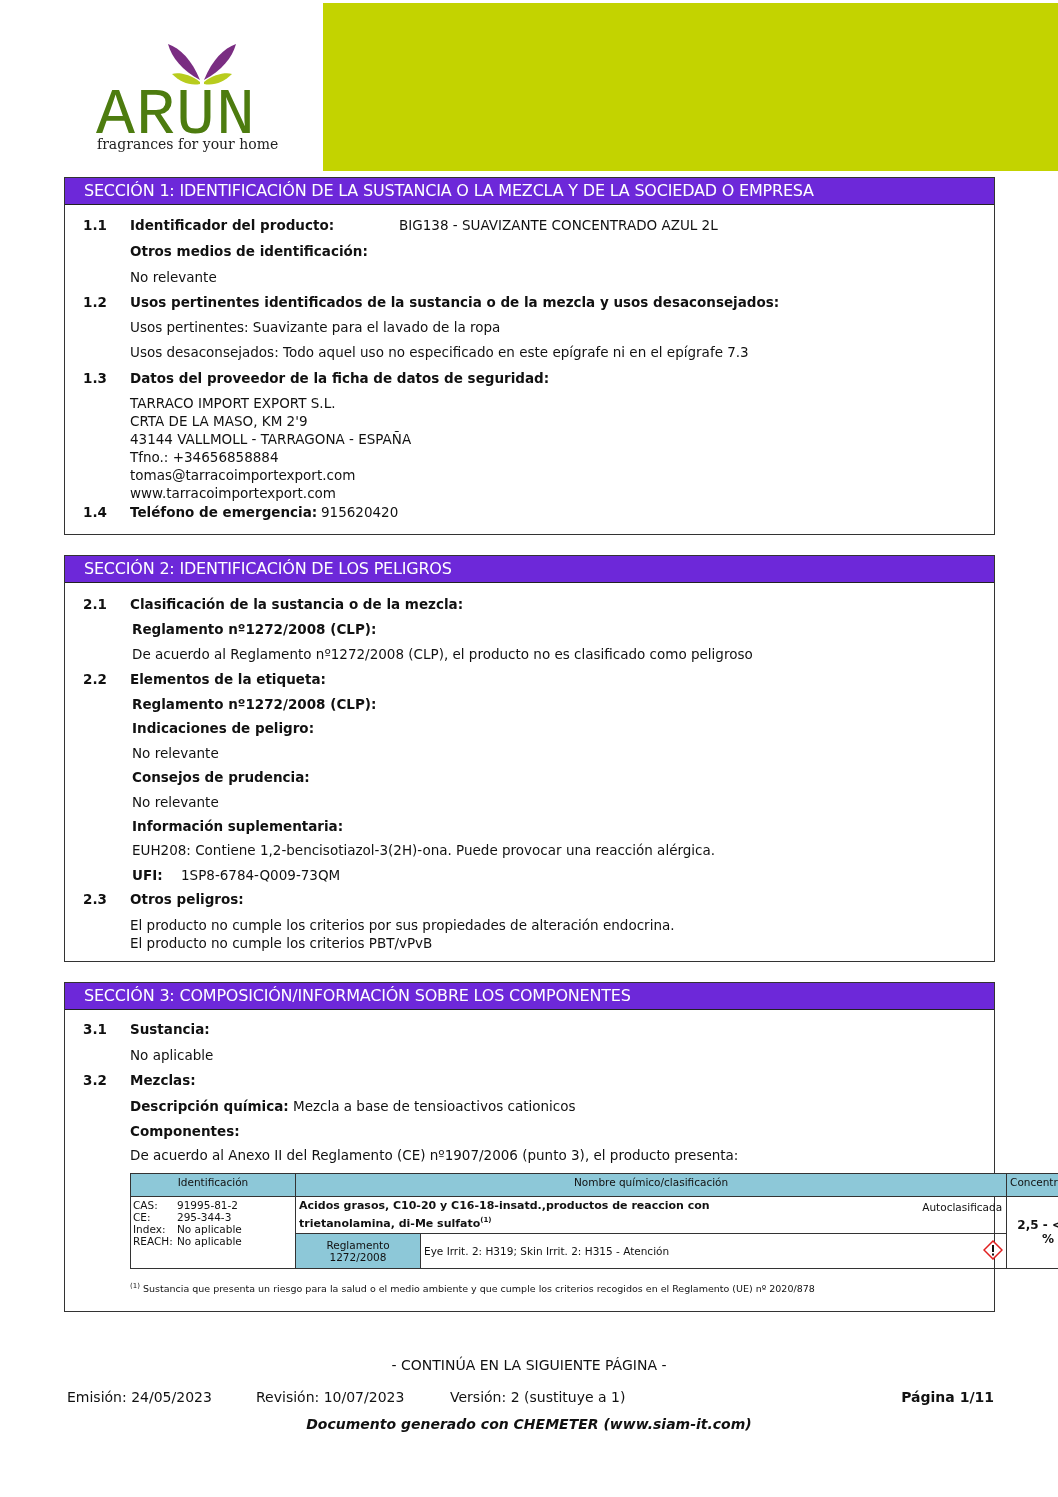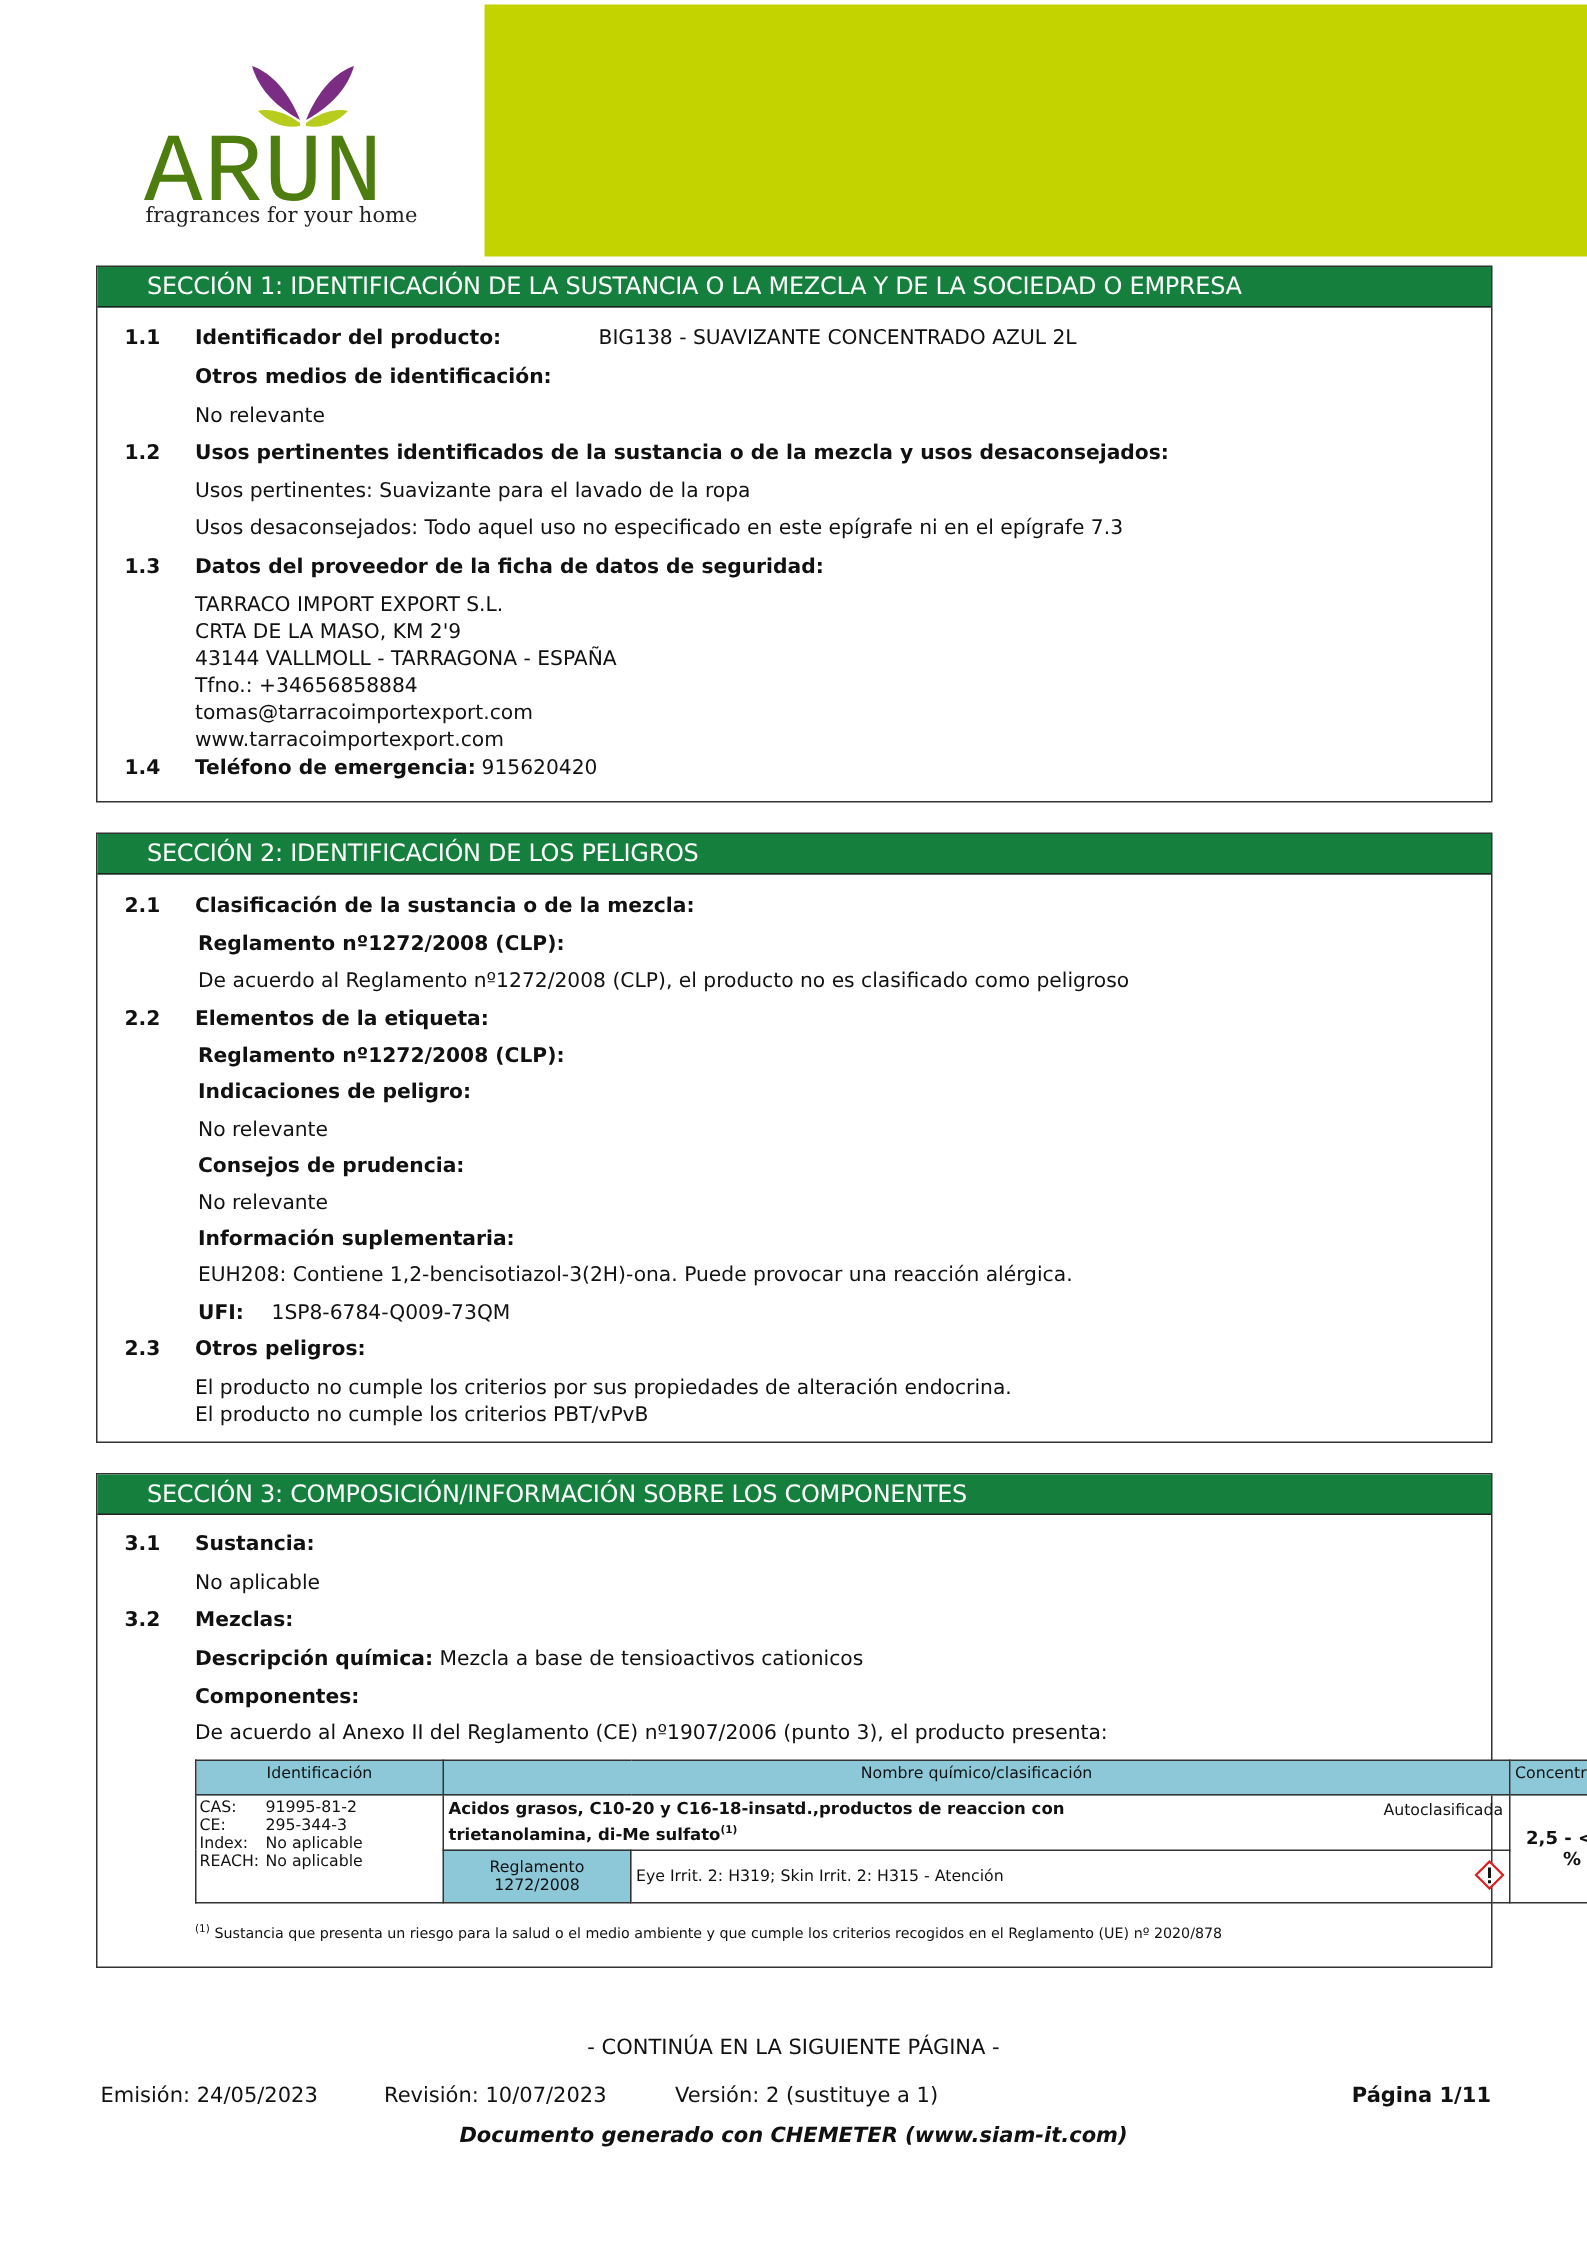--- a/index.html
+++ b/index.html
@@ -7,22 +7,22 @@
          font-family: "DejaVu Sans", sans-serif; color: #111; font-size: 13.5px; }
   .abs { position: absolute; }
   .logo { left: 92px; top: 40px; width: 200px; height: 120px; }
   .logo-word { position: absolute; left: 4px; top: 44px; font-family: Liberation Mono, monospace;
                font-size: 65px; letter-spacing: 1px; color: #4d7c0f; line-height: 1; }
   .logo-tag { position: absolute; left: 5px; top: 96px; font-family: "DejaVu Serif", serif;
               font-size: 14px; color: #222; white-space: nowrap; }
   .banner { left: 323px; top: 3px; width: 735px; height: 168px; background: #c3d300; }
 
   .section { position: absolute; left: 64px; width: 929px; border: 1.5px solid #333; background: #fff; }
-  .sec-head { height: 26px; background: #15803d; color: #fff; font-size: 16px; line-height: 26px;
-              padding-left: 33px; border-bottom: 1.5px solid #222; white-space: nowrap; letter-spacing: -0.2px; }
+  .sec-head { height: 26px; background: #6d28d9; color: #fff; font-size: 16px; line-height: 26px;
+              padding-left: 19px; border-bottom: 1.5px solid #222; white-space: nowrap; letter-spacing: -0.2px; }
   .row { position: absolute; white-space: nowrap; }
   .num { position: absolute; left: 18px; font-weight: bold; }
   .b { font-weight: bold; }
   .txt { position: absolute; left: 65px; }
   .lines div { line-height: 18px; }
 
   table.comp { border-collapse: collapse; position: absolute; left: 65px; top: 190px; width: 960px; font-size: 10.5px; }
   table.comp td, table.comp th { border: 1.5px solid #333; padding: 2px 3px; vertical-align: top; }
   table.comp th { background: #8dc8d8; font-weight: normal; text-align: center; height: 18px; }
   .reg-cell { background: #8dc8d8; text-align: center; vertical-align: middle !important; }

